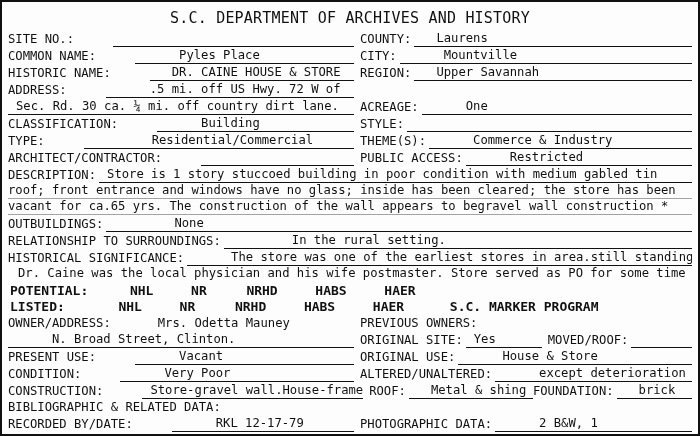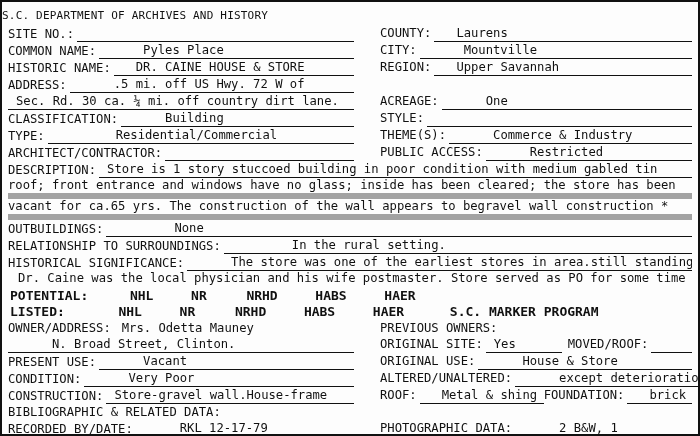--- a/index.html
+++ b/index.html
@@ -16,22 +16,22 @@
   }
   .page {
     position: relative;
     width: 700px;
     height: 436px;
     box-sizing: border-box;
     border: 2px solid #111111;
     background: #fdfdfd;
   }
   .title {
-    text-align: left;
-    font-size: 11px;
+    text-align: center;
+    font-size: 15px;
     letter-spacing: 0.2px;
     margin-top: 7px;
     margin-bottom: 4px;
     font-family: "DejaVu Sans Mono", "Liberation Mono", monospace;
   }
   .row {
     position: relative;
     display: flex;
     align-items: flex-end;
     font-size: 12.2px;
@@ -61,43 +61,43 @@
   }
   .val .txt.nopad { padding-left: 4px; }
   .val .txt.pad2 { padding-left: 40px; }
   .val .txt.pad3 { padding-left: 64px; }
   .col-left {
     flex: 0 0 352px;
     display: flex;
     align-items: flex-end;
     padding-right: 6px;
     box-sizing: border-box;
+    gap: 36px;
   }
   .col-right {
     flex: 1 1 auto;
     display: flex;
-    align-items: flex-start;
+    align-items: center;
     box-sizing: border-box;
-    margin-left: 20px;
   }
   .plain {
     border-bottom: none;
   }
   .desc-wrap {
     padding: 0 6px;
     font-size: 12.2px;
     line-height: 15px;
   }
   .desc-line {
     display: block;
     white-space: nowrap;
     overflow: hidden;
   }
   .ul {
-    border-bottom: 6px solid #a3a3a3;
+    border-bottom: 1px solid #a3a3a3;
     display: block;
   }
   .spacer-sm { height: 2px; }
   .pot-row {
     padding: 0 8px;
     font-size: 13px;
     line-height: 16px;
     white-space: nowrap;
     font-weight: bold;
   }

